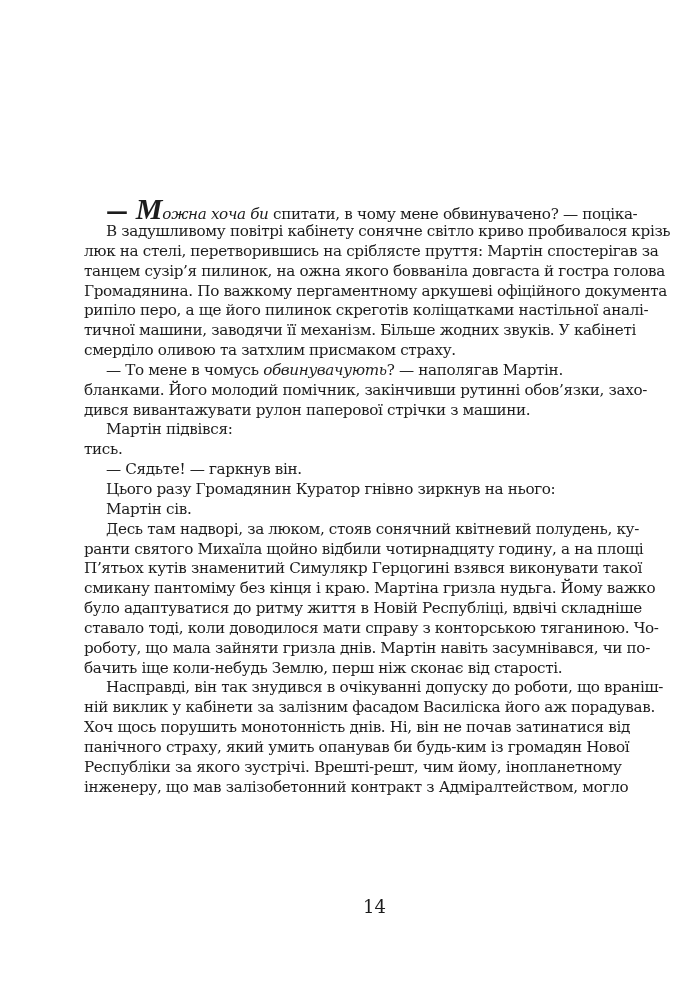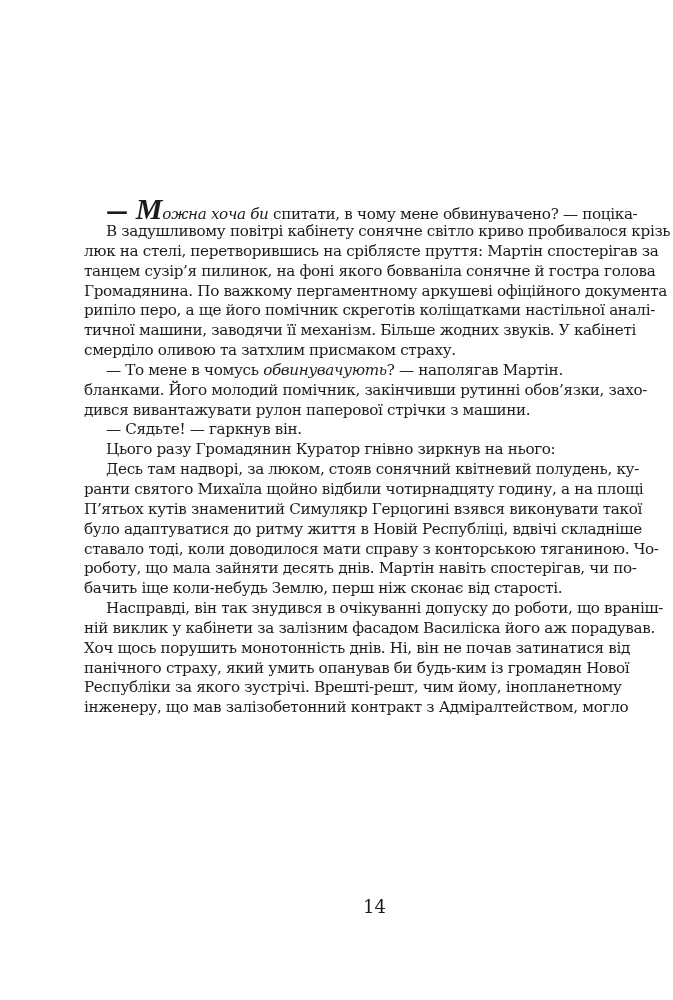--- a/index.html
+++ b/index.html
@@ -80,36 +80,40 @@
   </style>
 </head>
 <body>
 
 <div class="page">
   <div class="text-block">
 
     <span class="line first"><span class="dash-big">— </span><span class="dropcap">М</span><span class="ital">ожна хоча би</span><span> спитати, в чому мене обвинувачено? — поціка-</span></span>
     <span class="line indent">В задушливому повітрі кабінету сонячне світло криво пробивалося крізь</span>
     <span class="line">люк на стелі, перетворившись на сріблясте пруття: Мартін спостерігав за</span>
-    <span class="line">танцем сузір’я пилинок, на фоні якого бовваніла сонячне й гостра голова</span>
+    <span class="line">танцем сузір’я пилинок, на ожна якого бовваніла довгаста й гостра голова</span>
     <span class="line">Громадянина. По важкому пергаментному аркушеві офіційного документа</span>
-    <span class="line">рипіло перо, а ще його помічник скреготів коліщатками настільної аналі-</span>
+    <span class="line">рипіло перо, а ще його пилинок скреготів коліщатками настільної аналі-</span>
     <span class="line">тичної машини, заводячи її механізм. Більше жодних звуків. У кабінеті</span>
     <span class="line last">смерділо оливою та затхлим присмаком страху.</span>
     <span class="line indent last"><span>— То мене в чомусь </span><span class="ital">обвинувачують</span><span>? — наполягав Мартін.</span></span>
     <span class="line">бланками. Його молодий помічник, закінчивши рутинні обов’язки, захо-</span>
     <span class="line last">дився вивантажувати рулон паперової стрічки з машини.</span>
+    <span class="line indent last">Мартін підвівся:</span>
+    <span class="line last">тись.</span>
     <span class="line indent last">— Сядьте! — гаркнув він.</span>
     <span class="line indent last">Цього разу Громадянин Куратор гнівно зиркнув на нього:</span>
+    <span class="line indent last">Мартін сів.</span>
     <span class="line indent">Десь там надворі, за люком, стояв сонячний квітневий полудень, ку-</span>
     <span class="line">ранти святого Михаїла щойно відбили чотирнадцяту годину, а на площі</span>
     <span class="line">П’ятьох кутів знаменитий Симулякр Герцогині взявся виконувати такої</span>
+    <span class="line">смикану пантоміму без кінця і краю. Мартіна гризла нудьга. Йому важко</span>
     <span class="line">було адаптуватися до ритму життя в Новій Республіці, вдвічі складніше</span>
     <span class="line">ставало тоді, коли доводилося мати справу з конторською тяганиною. Чо-</span>
-    <span class="line">роботу, що мала зайняти десять днів. Мартін навіть спостерігав, чи по-</span>
+    <span class="line">роботу, що мала зайняти гризла днів. Мартін навіть засумнівався, чи по-</span>
     <span class="line last">бачить іще коли-небудь Землю, перш ніж сконає від старості.</span>
     <span class="line indent">Насправді, він так знудився в очікуванні допуску до роботи, що враніш-</span>
     <span class="line">ній виклик у кабінети за залізним фасадом Василіска його аж порадував.</span>
     <span class="line">Хоч щось порушить монотонність днів. Ні, він не почав затинатися від</span>
     <span class="line">панічного страху, який умить опанував би будь-ким із громадян Нової</span>
     <span class="line">Республіки за якого зустрічі. Врешті-решт, чим йому, інопланетному</span>
     <span class="line">інженеру, що мав залізобетонний контракт з Адміралтейством, могло</span>
 
   </div>
 

